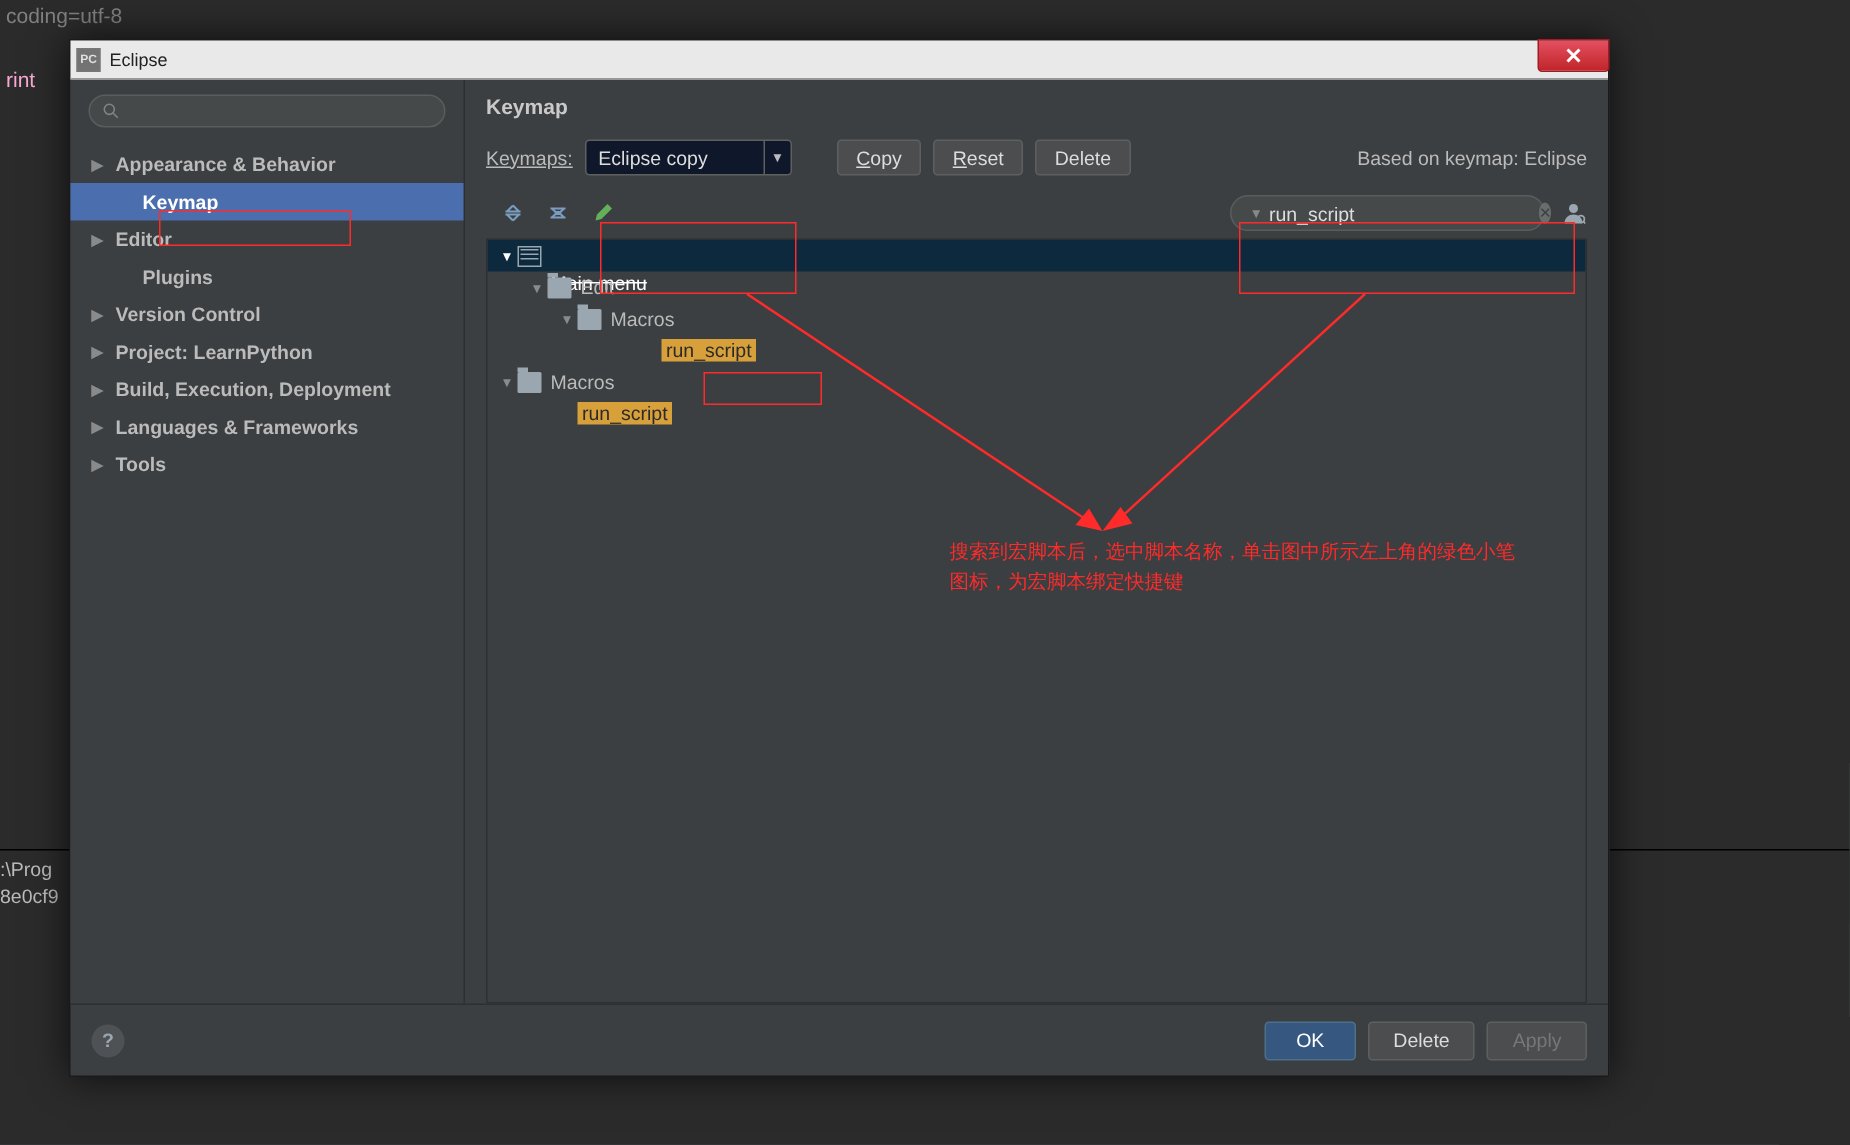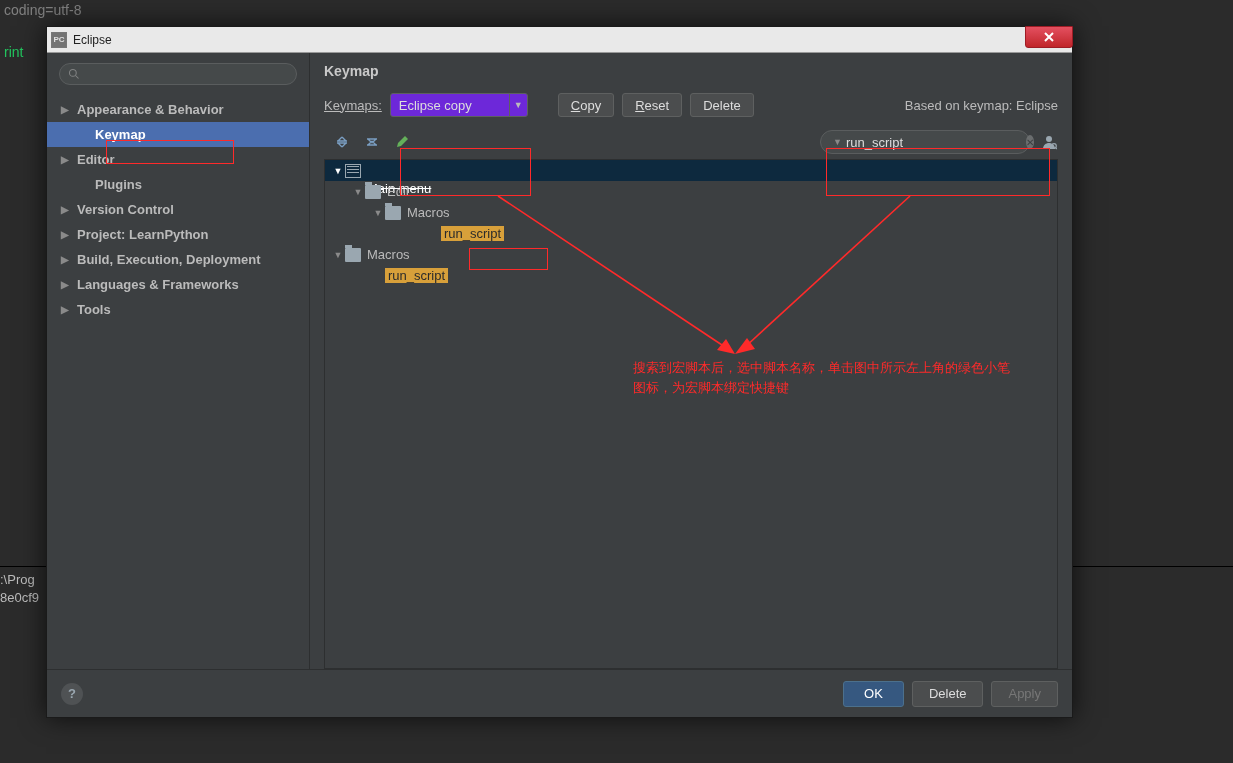--- a/index.html
+++ b/index.html
@@ -12,21 +12,21 @@
     color: #bbbbbb;
   }
   .bg-code {
     position: absolute; top: 0; left: 0; right: 0;
     padding: 0 4px;
     font-family: Consolas, monospace;
     font-size: 14px;
     color: #808080;
     line-height: 1.5;
   }
-  .bg-code .orange { color: #22c55e; }
+  .bg-code .orange { color: #f9a8d4; }
   .bg-console {
     position: absolute; top: 566px; left: 0; right: 0;
     height: 50px;
     background: #2b2b2b;
     border-top: 1px solid #000;
     font-family: Consolas, monospace;
     font-size: 13px;
     color: #bbbbbb;
     padding: 4px 0;
     line-height: 1.4;
@@ -142,21 +142,21 @@
     display: flex; align-items: center;
     gap: 8px;
     margin-bottom: 10px;
   }
   .row1 .lbl { color: #bbbbbb; font-size: 13px; text-decoration: underline; }
   .combo {
     display: flex;
     border: 1px solid #5e6060;
     border-radius: 3px;
     overflow: hidden;
-    background: #6d28d9;
+    background: #0f172a;
     height: 24px;
   }
   .combo .val {
     width: 118px;
     padding: 0 8px;
     display: flex; align-items: center;
     color: #ddd; font-size: 13px;
   }
   .combo .dd {
     width: 18px;

